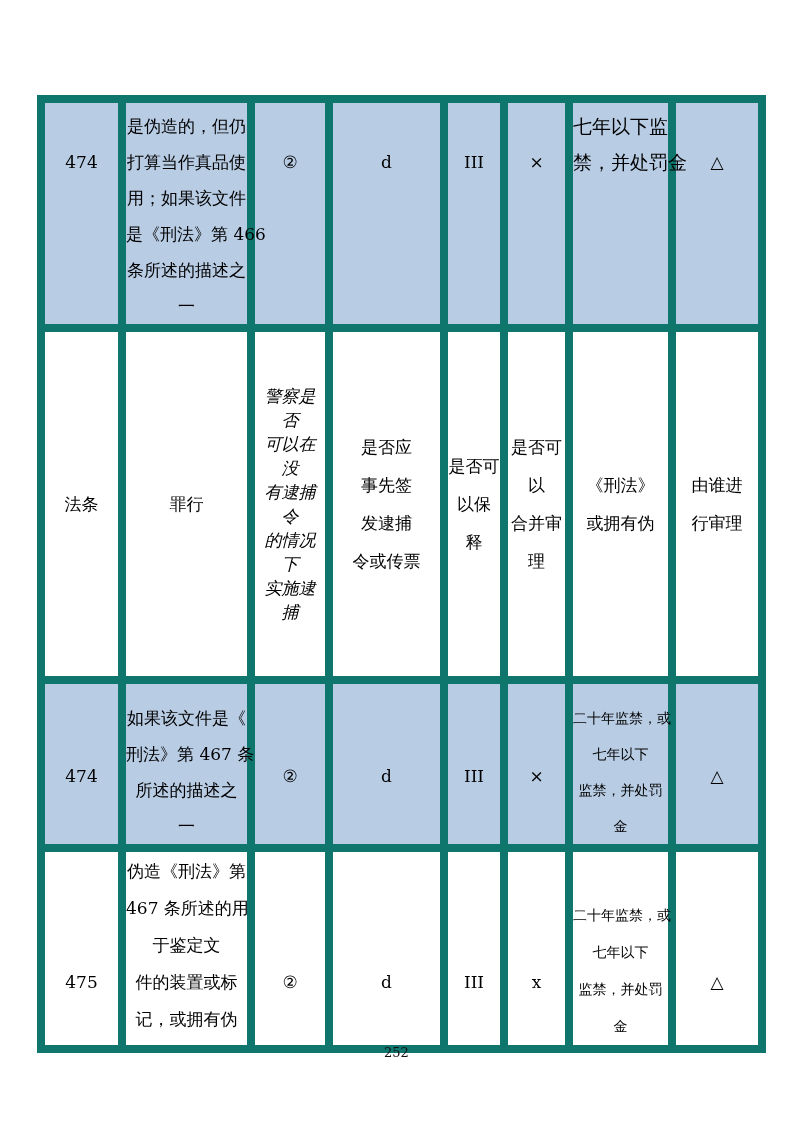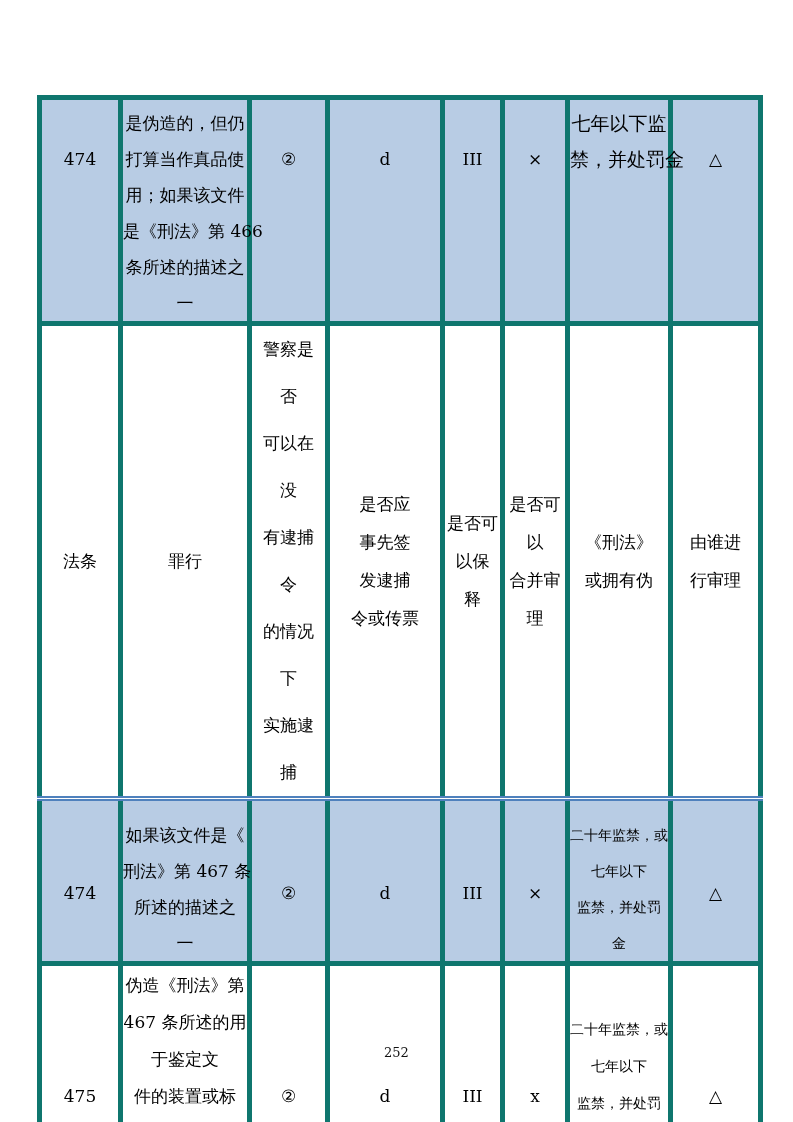--- a/index.html
+++ b/index.html
@@ -15,41 +15,41 @@
   }
   table.law-table {
     position: absolute;
     left: 37px;
     top: 95px;
     width: 721px;
     border-collapse: collapse;
     table-layout: fixed;
   }
   .law-table td {
-    border: 5px solid #0f766e;
+    border: 8px solid #0f766e;
     padding: 0;
     text-align: center;
     vertical-align: top;
     font-size: 17px;
     line-height: 36px;
     white-space: pre;
     overflow: visible;
   }
   tr.shaded td { background: #B8CCE4; }
 
   
   tr.r1 { height: 215px; }
   tr.r1 td.block  { padding-top: 5px; }
   tr.r1 td.single { padding-top: 41px; }
   tr.r1 td.pen    { font-size: 19px; margin-top: 41px; }
 
   
   tr.r2 { height: 352px; }
   tr.r2 td { vertical-align: middle; line-height: 38px; }
-  tr.r2 td.tall { line-height: 47px; }
+  tr.r2 td.tall { line-height: 24px; font-style: italic; }
 
   
   tr.r3 { height: 146px; }
   tr.r3 td { border-top: 5px double #4F81BD; }
   tr.r3 td.block  { padding-top: 16px; }
   tr.r3 td.single { padding-top: 74px; }
   tr.r3 td.pen    { font-size: 14px; }
 
   
   tr.r4 { height: 187px; }

